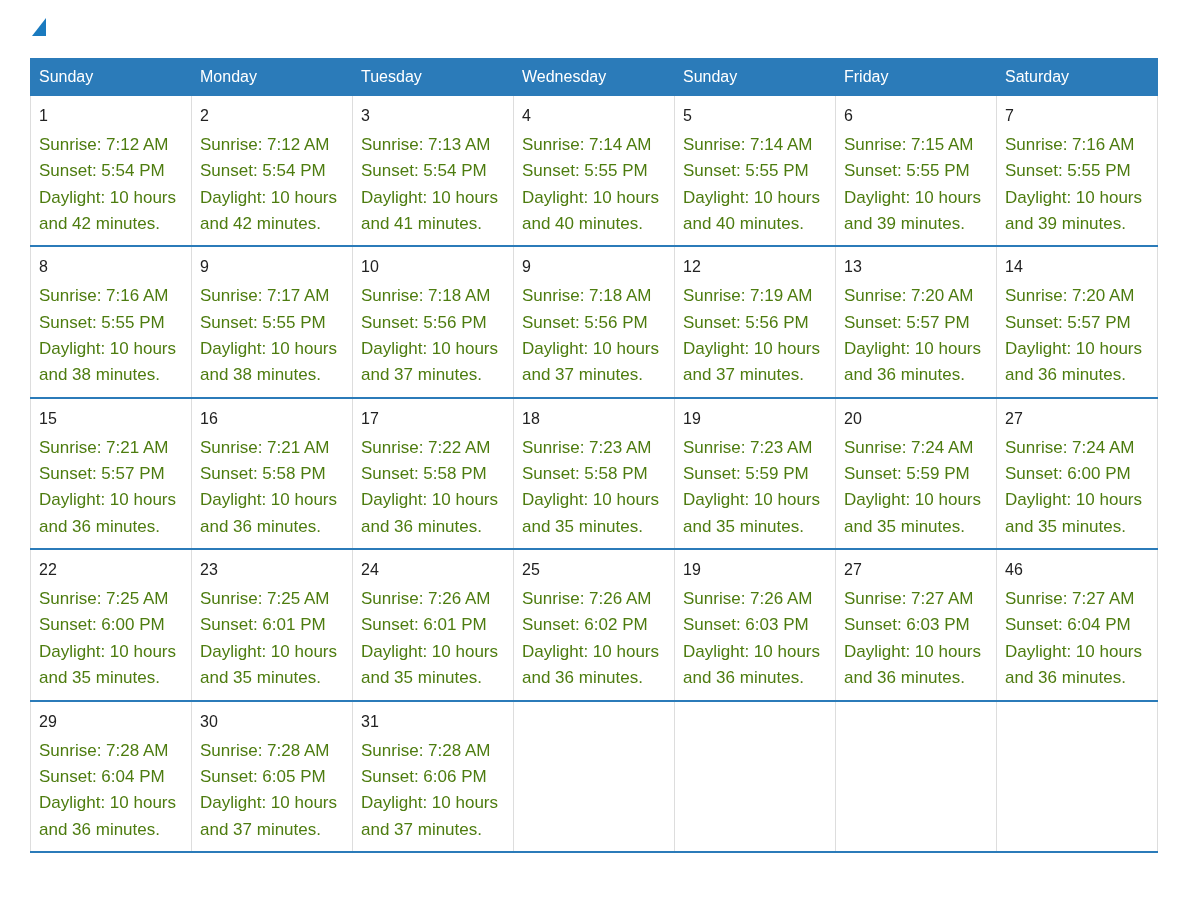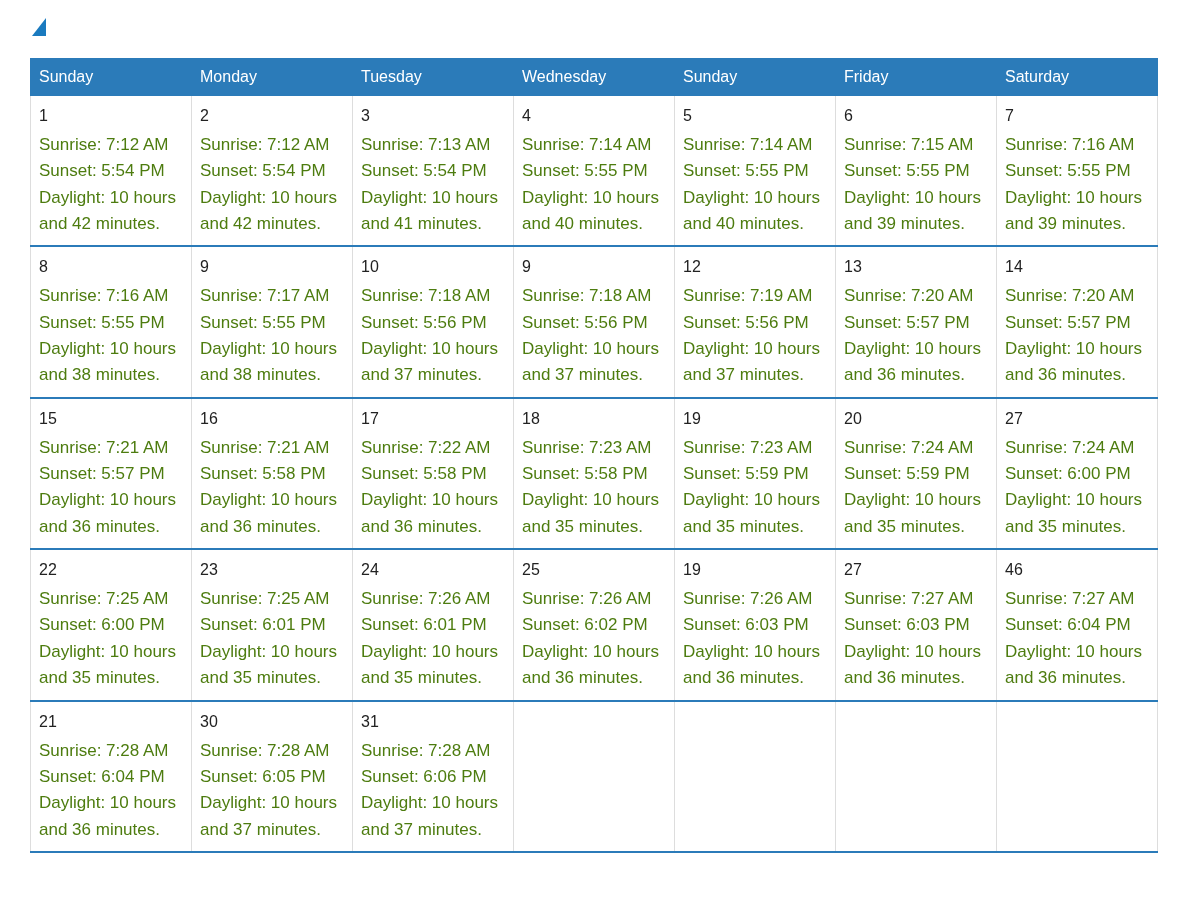--- a/index.html
+++ b/index.html
@@ -189,21 +189,21 @@
         <td><span class="day-number">25</span>
 <span class="day-info">Sunrise: 7:26 AM<br>Sunset: 6:02 PM<br>Daylight: 10 hours and 36 minutes.</span></td>
         <td><span class="day-number">19</span>
 <span class="day-info">Sunrise: 7:26 AM<br>Sunset: 6:03 PM<br>Daylight: 10 hours and 36 minutes.</span></td>
         <td><span class="day-number">27</span>
 <span class="day-info">Sunrise: 7:27 AM<br>Sunset: 6:03 PM<br>Daylight: 10 hours and 36 minutes.</span></td>
         <td><span class="day-number">46</span>
 <span class="day-info">Sunrise: 7:27 AM<br>Sunset: 6:04 PM<br>Daylight: 10 hours and 36 minutes.</span></td>
       </tr>
       <tr>
-        <td><span class="day-number">21</span>
+        <td><span class="day-number">29</span>
 <span class="day-info">Sunrise: 7:28 AM<br>Sunset: 6:04 PM<br>Daylight: 10 hours and 36 minutes.</span></td>
         <td><span class="day-number">30</span>
 <span class="day-info">Sunrise: 7:28 AM<br>Sunset: 6:05 PM<br>Daylight: 10 hours and 37 minutes.</span></td>
         <td><span class="day-number">31</span>
 <span class="day-info">Sunrise: 7:28 AM<br>Sunset: 6:06 PM<br>Daylight: 10 hours and 37 minutes.</span></td>
         <td class="empty"></td>
         <td class="empty"></td>
         <td class="empty"></td>
         <td class="empty"></td>
       </tr>

